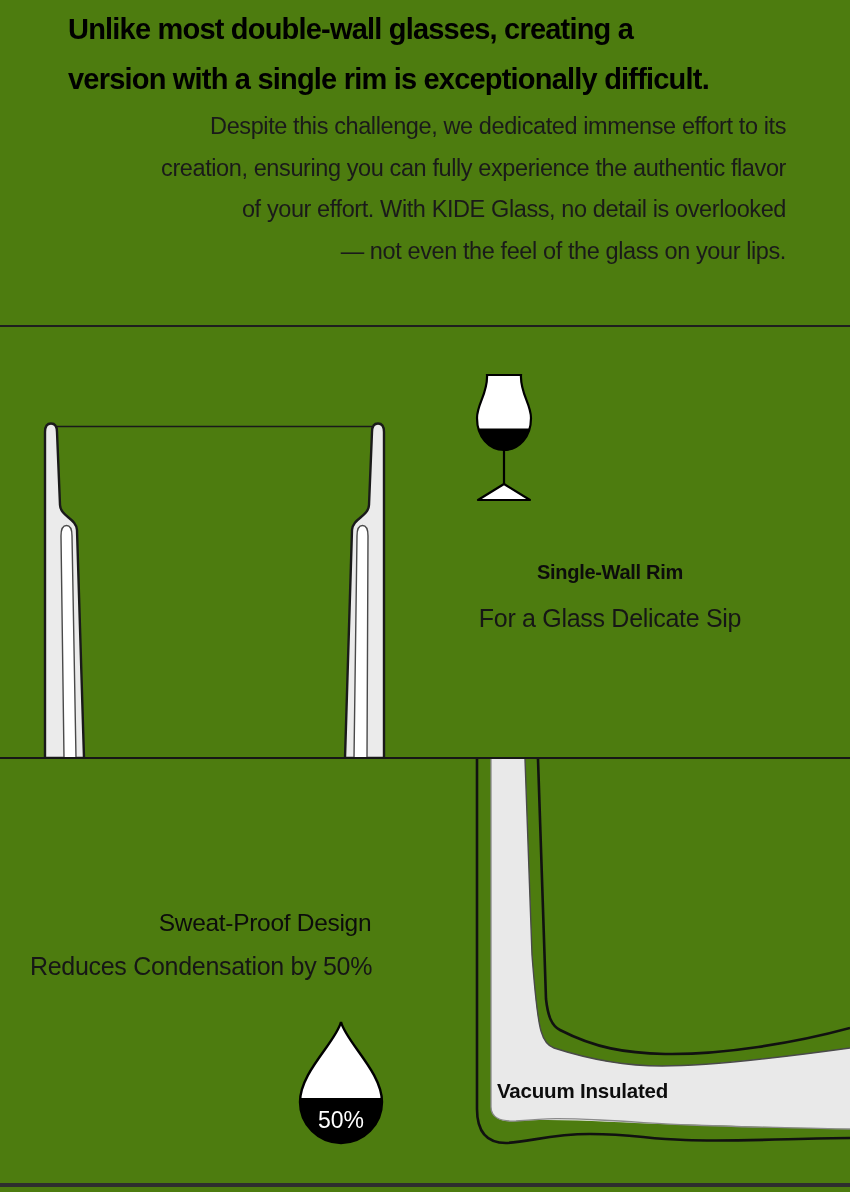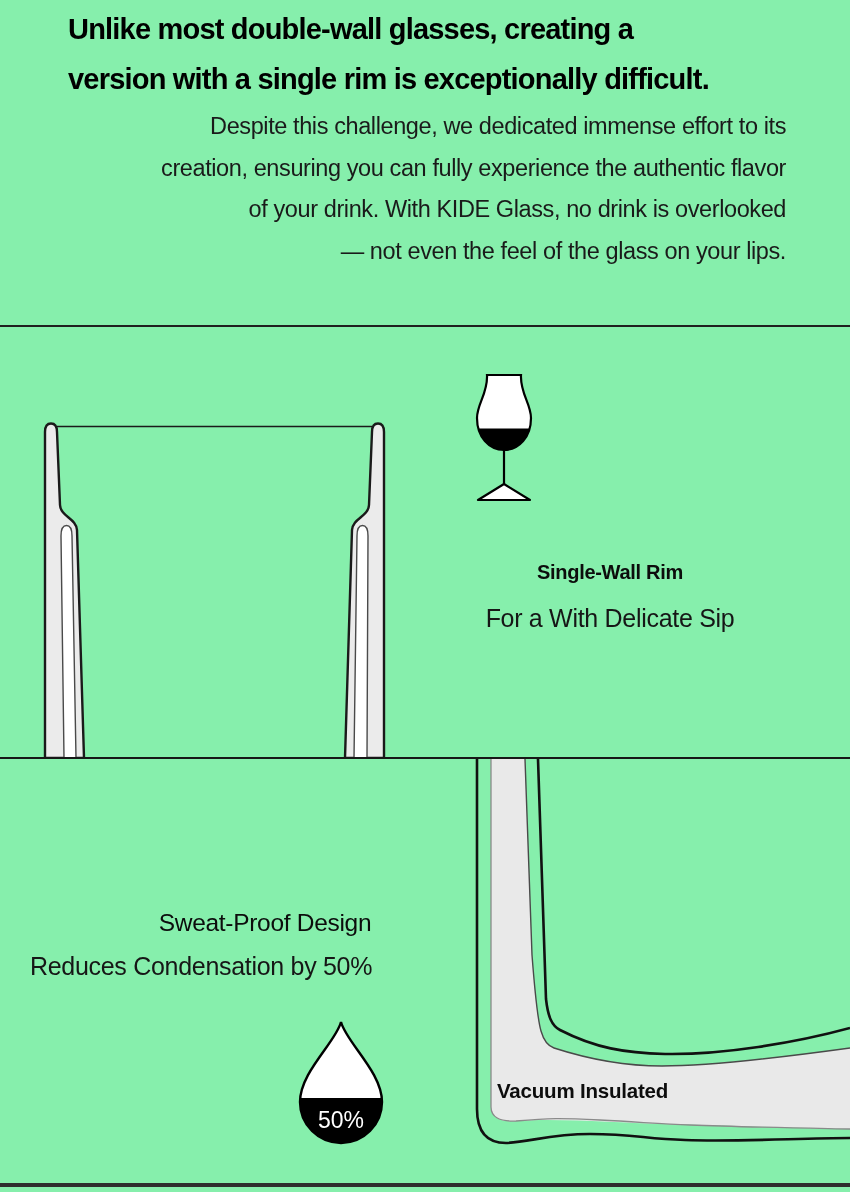--- a/index.html
+++ b/index.html
@@ -1,18 +1,18 @@
 <!DOCTYPE html>
 <html><head>
 <meta charset="utf-8">
 <style>
   * { margin:0; padding:0; box-sizing:border-box; }
   html,body { background:#ffffff; }
   .page {
-    position:relative; width:850px; height:1192px; background:#86efac;
+    position:relative; width:850px; height:1192px; background:#4d7c0f;
     overflow:hidden; font-family:"Liberation Sans", sans-serif; color:#111;
   }
   .headline {
     position:absolute; left:68px; top:4px; line-height:50px;
     font-size:29px; font-weight:700; letter-spacing:-0.8px; color:#000;
     white-space:nowrap;
   }
   .lead {
     position:absolute; right:64px; top:106px; text-align:right;
     font-size:23.5px; line-height:41.5px; letter-spacing:-0.4px; color:#1a1a1a;
@@ -59,21 +59,21 @@
 <div class="page">
 
   <div class="headline">
     <div>Unlike most double-wall glasses, creating a</div>
     <div>version with a single rim is exceptionally difficult.</div>
   </div>
 
   <div class="lead">
     <div>Despite this challenge, we dedicated immense effort to its</div>
     <div>creation, ensuring you can fully experience the authentic flavor</div>
-    <div>of your drink. With KIDE Glass, no drink is overlooked</div>
+    <div>of your effort. With KIDE Glass, no detail is overlooked</div>
     <div>— not even the feel of the glass on your lips.</div>
   </div>
 
 
   <svg class="svg-rim" width="430" height="338" viewBox="0 0 430 338">
 
     <path d="M 57 6.5 L 372 6.5" stroke="#1a1a1a" stroke-width="1.5" fill="none"></path>
 
     <path d="M 45 12 Q 45 3.5 51 3.5 Q 57 3.5 57 12 L 60 85 C 61 97 76 98 77 110 L 84 338 L 45 338 Z" fill="#ebebeb" stroke="#1a1a1a" stroke-width="2.4" stroke-linejoin="round"></path>
 
@@ -91,21 +91,21 @@
       </clipPath>
     </defs>
     <path d="M 13 4 C 14 22 3 33 3 47 C 3 66 15 79 30 79 C 45 79 57 66 57 47 C 57 33 46 22 47 4 Z" fill="#ffffff"></path>
     <rect x="0" y="57.5" width="60" height="24" fill="#000000" clip-path="url(#bowlclip)"></rect>
     <path d="M 13 4 C 14 22 3 33 3 47 C 3 66 15 79 30 79 C 45 79 57 66 57 47 C 57 33 46 22 47 4 Z" fill="none" stroke="#000000" stroke-width="2.2"></path>
     <path d="M 30 79 L 30 114" stroke="#000000" stroke-width="2.2" fill="none"></path>
     <path d="M 30 113 L 4 129 L 56 129 Z" fill="#ffffff" stroke="#000000" stroke-width="2.2" stroke-linejoin="round"></path>
   </svg>
 
   <div class="rim-title">Single-Wall Rim</div>
-  <div class="rim-sub">For a With Delicate Sip</div>
+  <div class="rim-sub">For a Glass Delicate Sip</div>
 
   <svg class="svg-bottom" width="390" height="391" viewBox="0 0 390 391">
 
     <path d="M 31 0 L 65 0 L 72 196 C 75 235 77 258 81 272 Q 85 286 94 289
              C 128 300 162 307 202 307 C 252 307 332 297 390 289
              L 390 370 C 330 369 250 366 200 365 C 160 364 100 359 56 362
              Q 32 364 31 348 Z" fill="#e9e9e9" stroke="none"></path>
 
     <path d="M 31 0 L 31 348 Q 31 363 56 362 C 90 359 100 359 140 361 C 180 363 200 365 230 366 C 280 368 340 369 390 370" fill="none" stroke="#8a8a8a" stroke-width="1.3"></path>
 

